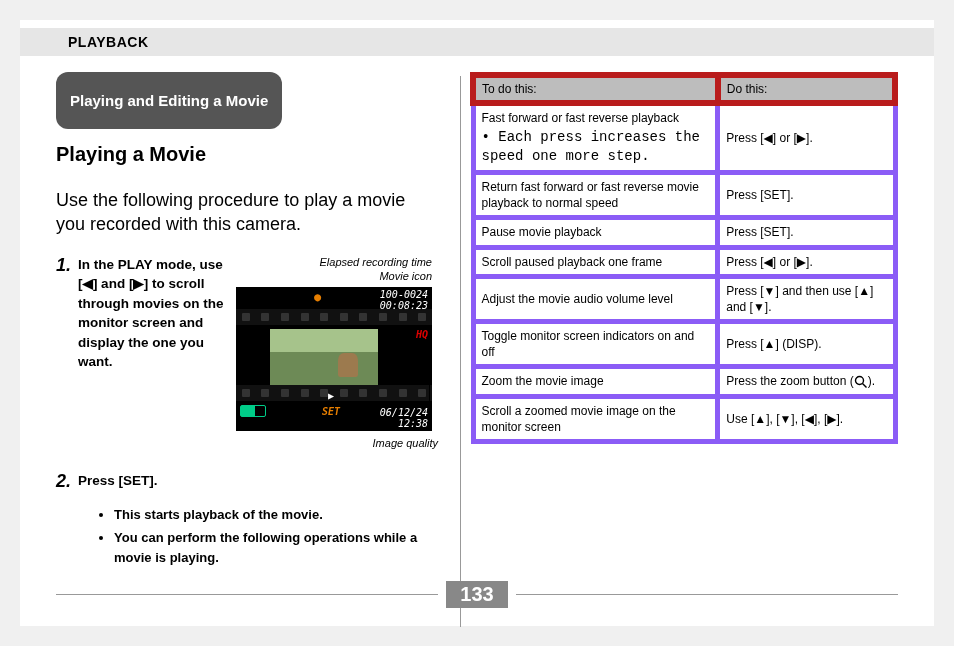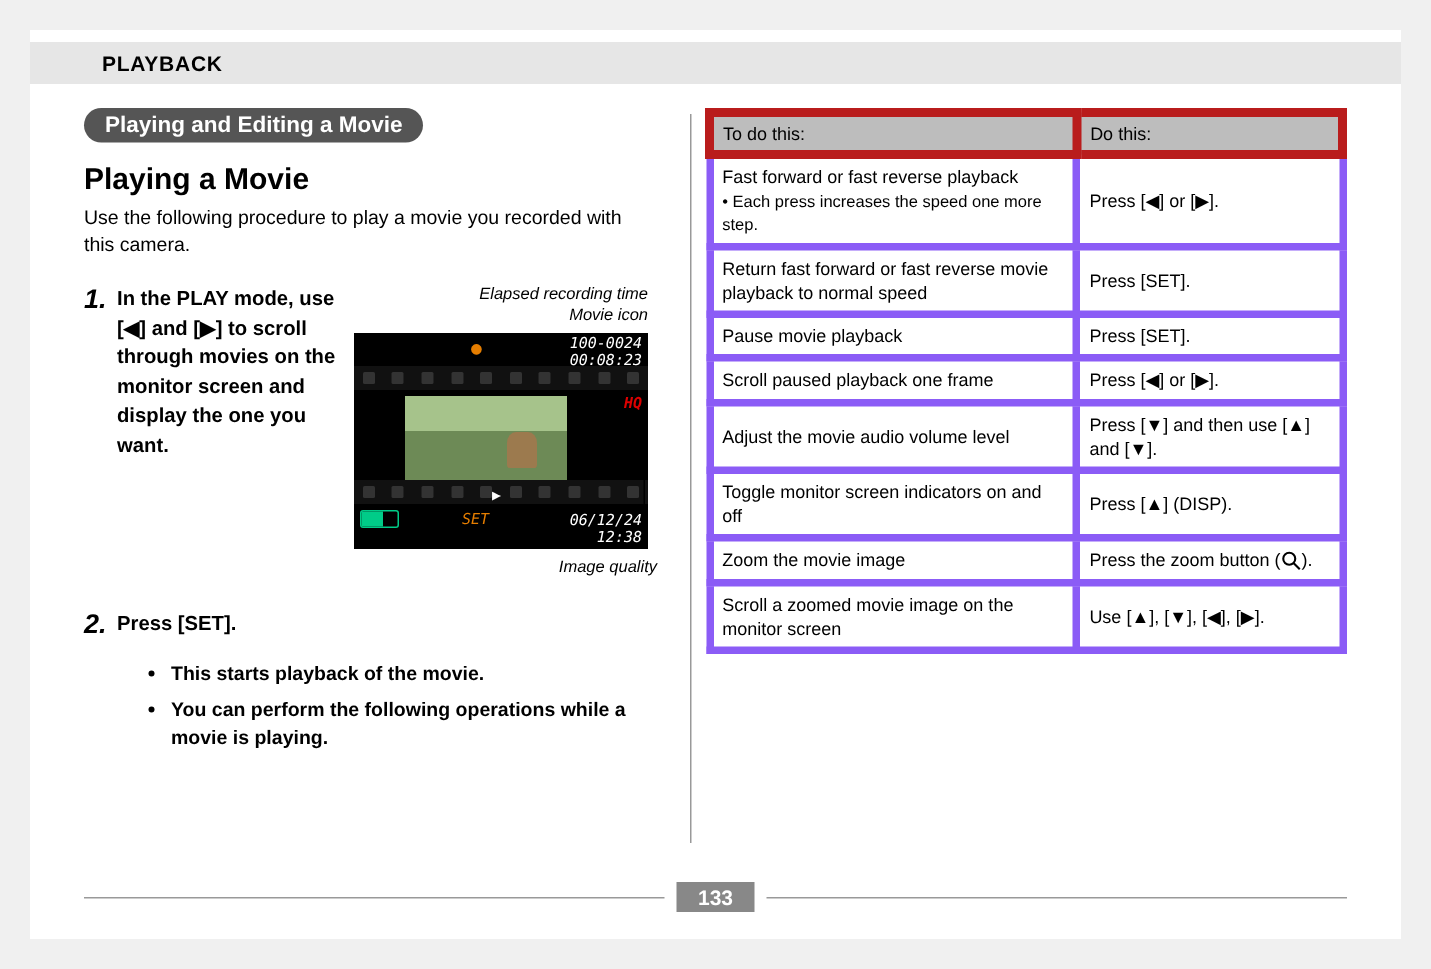--- a/index.html
+++ b/index.html
@@ -54,33 +54,33 @@
     bottom: -60px;
     width: 1px;
     background: #999;
   }
   
   .pill {
     background: #555;
     color: #fff;
     font-weight: bold;
     font-size: 15px;
-    padding: 3px 14px;
+    padding: 20px 14px;
     border-radius: 12px;
     display: inline-block;
   }
   h2.subtitle {
     font-size: 20px;
     font-weight: bold;
     margin-top: 14px;
   }
   p.intro {
-    font-size: 13px;
+    font-size: 18px;
     line-height: 1.35;
-    margin-top: 4px;
+    margin-top: 22px;
   }
   
   .steps { margin-top: 18px; }
   .step-row {
     display: flex;
     align-items: flex-start;
     margin-top: 6px;
   }
   .step-num {
     font-size: 18px;
@@ -149,21 +149,21 @@
   }
   .deer {
     position: absolute;
     left: 68px; top: 24px;
     width: 20px; height: 24px;
     background: #9c7a4e;
     border-radius: 30% 30% 10% 10%;
   }
   .osd-play { bottom: 30px; left: 92px; color:#fff; font-size: 10px; }
   .osd-br  { bottom: 2px; right: 4px; text-align: right; }
-  .osd-set { bottom: 14px; left: 72px; color: #e67e00; font-weight: normal; }
+  .osd-set { bottom: 14px; left: 86px; color: #e67e00; font-weight: bold; }
   .batt {
     position: absolute;
     left: 4px; bottom: 14px;
     width: 26px; height: 12px;
     border: 1px solid #0c8; border-radius: 2px;
     background: linear-gradient(90deg,#0c8 0 60%, transparent 60% 100%);
   }
   
   .leader {
     position: absolute;
@@ -203,43 +203,44 @@
     border: 6px solid #b91c1c;
   }
   table.actions td {
     border: 5px solid #8b5cf6;
     padding: 4px 6px;
     vertical-align: middle;
     line-height: 1.35;
   }
   table.actions td.left-cell { width: 58%; }
   .sub-note {
-    font-size: 11px;
+    font-size: 14px;
     margin-top: 2px;
+    font-family: Liberation Mono, monospace;
   }
   
   .footer {
     position: absolute;
     left: 0; right: 0; bottom: 18px;
     display: flex;
     justify-content: center;
     align-items: center;
   }
   .footer hr {
     flex: 1;
     border: 0; border-top: 1px solid #999;
     margin: 0 8px;
   }
   .footer hr.left  { margin-left: 36px; }
   .footer hr.right { margin-right: 36px; }
   .pagenum {
     background: #888;
     color: #fff;
     font-weight: bold;
-    font-size: 14px;
+    font-size: 20px;
     padding: 2px 14px;
   }
   .mag-icon svg { vertical-align: -4px; }
 </style>
 </head>
 <body>
 
 <div class="page">
 
   <div class="header-band">

